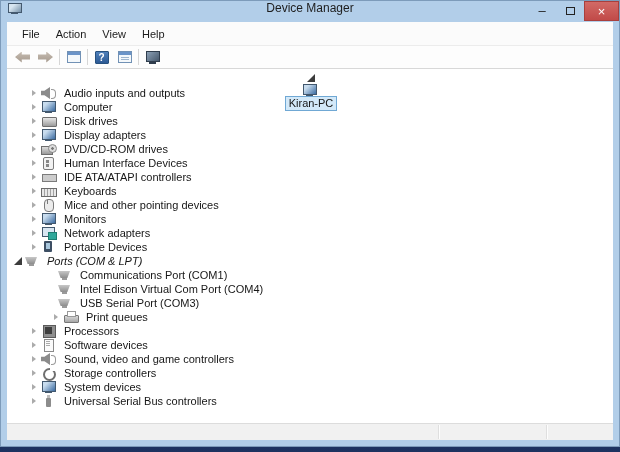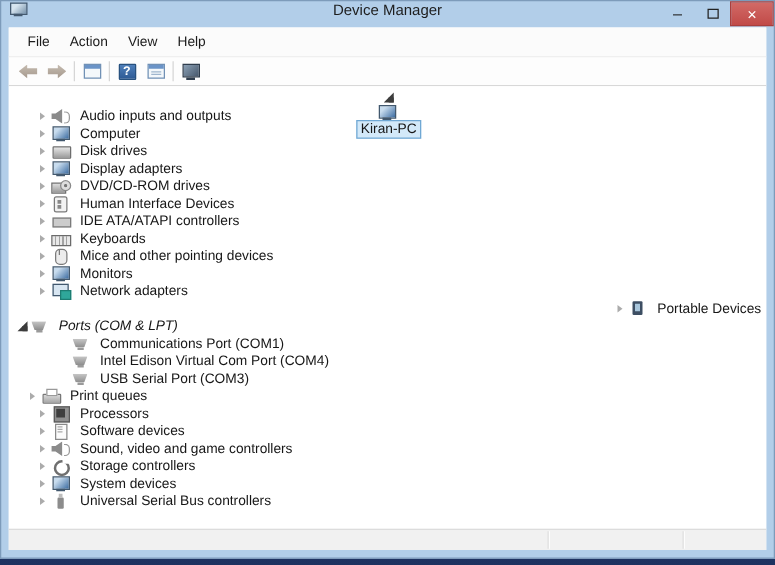--- a/index.html
+++ b/index.html
@@ -3,21 +3,21 @@
 <meta charset="utf-8">
 <style>
   *{box-sizing:border-box;margin:0;padding:0}
   html,body{width:620px;height:452px;overflow:hidden}
   body{font-family:"Liberation Sans","DejaVu Sans",sans-serif;background:linear-gradient(#5f7cab,#1d3260);position:relative}
 
   
   .window{position:absolute;left:0;top:0;width:620px;height:447px;background:#b2cee9;border:1px solid #7d9bba}
 
   
-  .titlebar{height:14px;position:relative;display:flex;align-items:flex-start}
+  .titlebar{height:14px;position:relative;display:flex;align-items:center}
   .win-ico{width:15px;height:13px;margin-left:6px;position:relative;flex:none}
   .win-ico::before{content:'';position:absolute;left:1px;top:1px;width:12px;height:8px;border:1px solid #44596f;background:linear-gradient(135deg,#d7e5f0 30%,#7590a8)}
   .win-ico::after{content:'';position:absolute;left:4px;bottom:1px;width:7px;height:2px;background:#44596f}
   .title{position:absolute;left:0;right:0;text-align:center;font-size:12px;color:#1d1d1d}
   .controls{position:absolute;right:0;top:0;display:flex;align-items:flex-start}
   .ctrl{width:28px;height:19px;display:flex;align-items:center;justify-content:center;color:#222;font-size:13px}
   .ctrl-max span{display:block;width:9px;height:8px;border:1px solid #222}
   .ctrl-close{width:35px;height:20px;background:linear-gradient(#d26a66,#c14a48);border:1px solid #a83f3d;color:#fff;font-size:13px}
 
   
@@ -190,21 +190,21 @@
         <div class="trow" style="padding-left: 22px;">
           <span class="exp exp-collapsed"></span>
           <span class="ti ti-monitor"></span>
           <span class="tlabel">Monitors</span>
         </div>
         <div class="trow" style="padding-left: 22px;">
           <span class="exp exp-collapsed"></span>
           <span class="ti ti-network"></span>
           <span class="tlabel">Network adapters</span>
         </div>
-        <div class="trow" style="padding-left: 22px; justify-content: flex-end;">
+        <div class="trow" style="padding-left: 22px;">
           <span class="exp exp-collapsed"></span>
           <span class="ti ti-portable"></span>
           <span class="tlabel">Portable Devices</span>
         </div>
         <div class="trow" style="padding-left: 5px; font-style: italic;">
           <span class="exp exp-expanded"></span>
           <span class="ti ti-port"></span>
           <span class="tlabel">Ports (COM &amp; LPT)</span>
         </div>
         <div class="trow" style="padding-left: 50px;">
@@ -212,21 +212,21 @@
           <span class="tlabel">Communications Port (COM1)</span>
         </div>
         <div class="trow" style="padding-left: 50px;">
           <span class="ti ti-port"></span>
           <span class="tlabel">Intel Edison Virtual Com Port (COM4)</span>
         </div>
         <div class="trow" style="padding-left: 50px;">
           <span class="ti ti-port"></span>
           <span class="tlabel">USB Serial Port (COM3)</span>
         </div>
-        <div class="trow" style="padding-left: 14px;">
+        <div class="trow" style="padding-left: 4px; margin-left: 40px;">
           <span class="exp exp-collapsed"></span>
           <span class="ti ti-printer"></span>
           <span class="tlabel">Print queues</span>
         </div>
         <div class="trow" style="padding-left: 22px;">
           <span class="exp exp-collapsed"></span>
           <span class="ti ti-processor"></span>
           <span class="tlabel">Processors</span>
         </div>
         <div class="trow" style="padding-left: 22px;">

